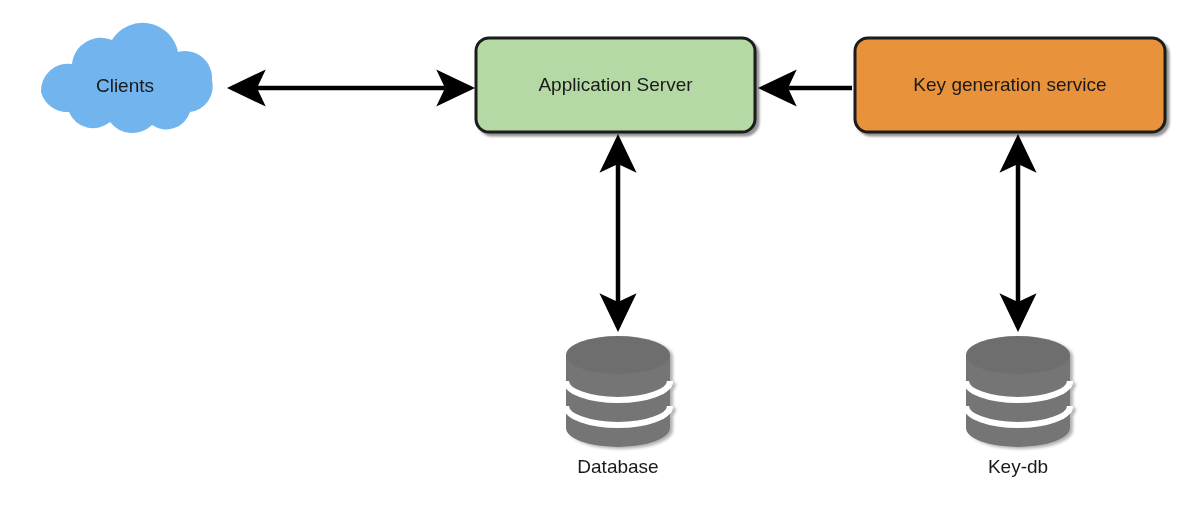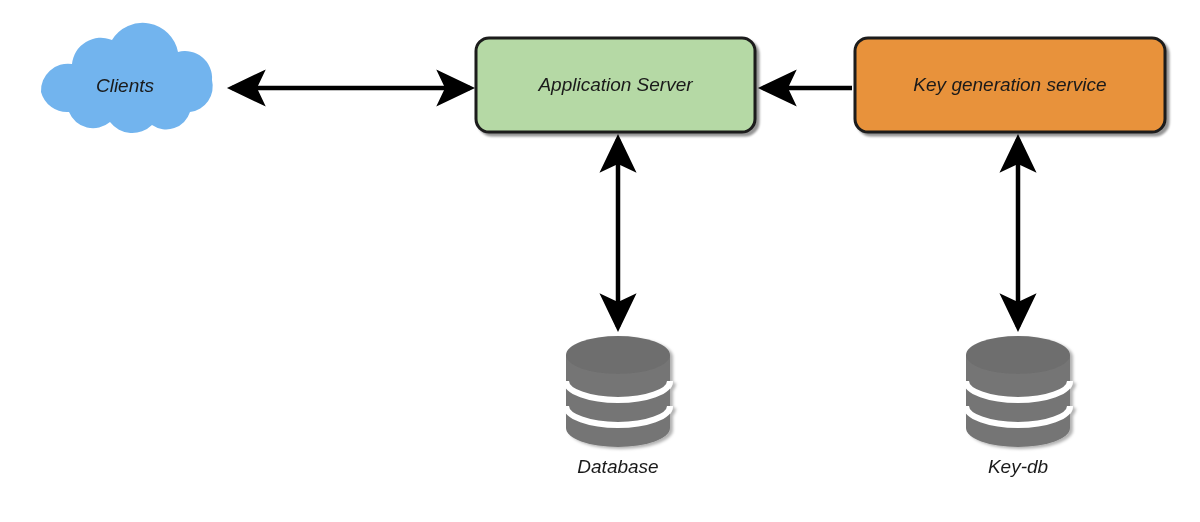--- a/index.html
+++ b/index.html
@@ -11,21 +11,20 @@
     width: 1200px;
     height: 522px;
     font-family: "Liberation Sans", sans-serif;
     overflow: hidden;
   }
   #diagram-root {
     position: relative;
     width: 1200px;
     height: 522px;
     background: #ffffff;
-    font-style: italic;
   }
   #diagram-svg {
     position: absolute;
     top: 0;
     left: 0;
     width: 1200px;
     height: 522px;
     display: block;
   }
   .node-label {

